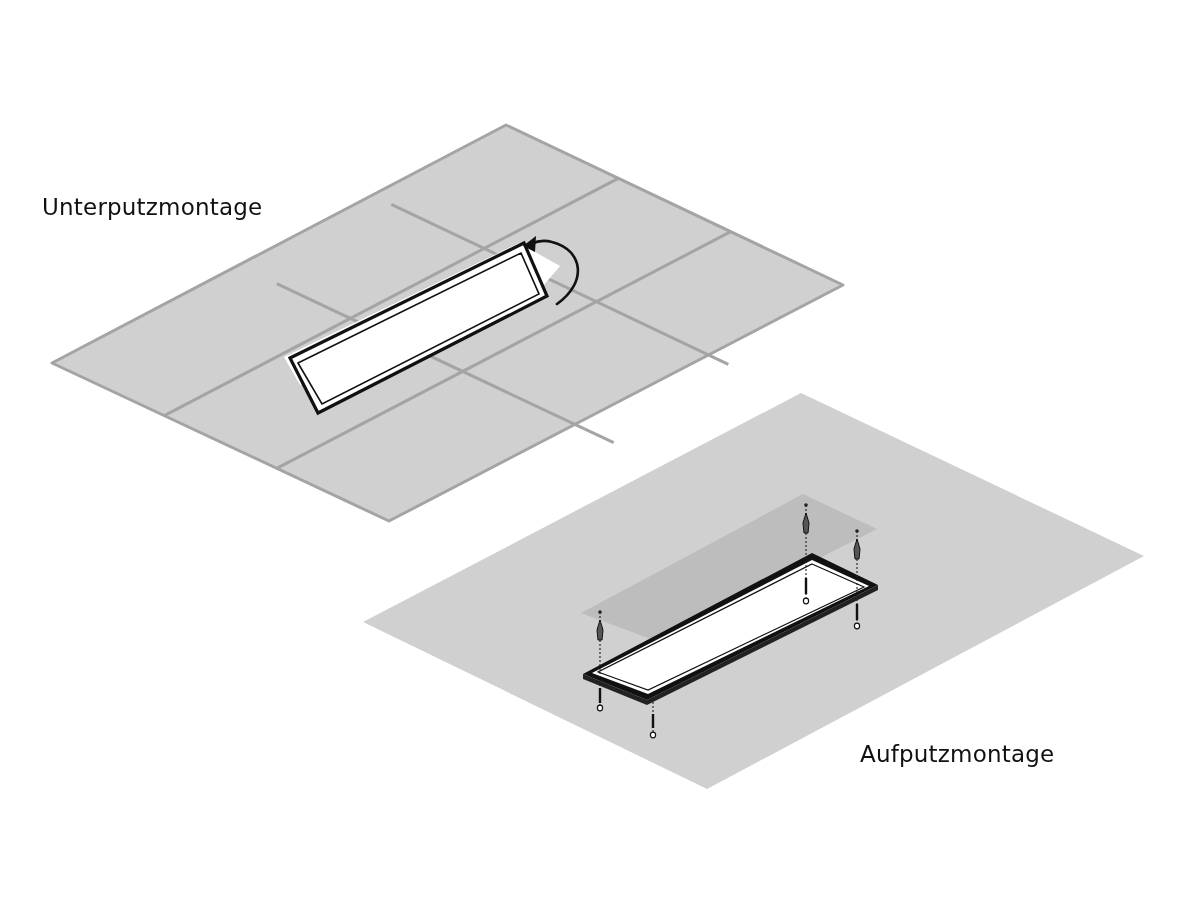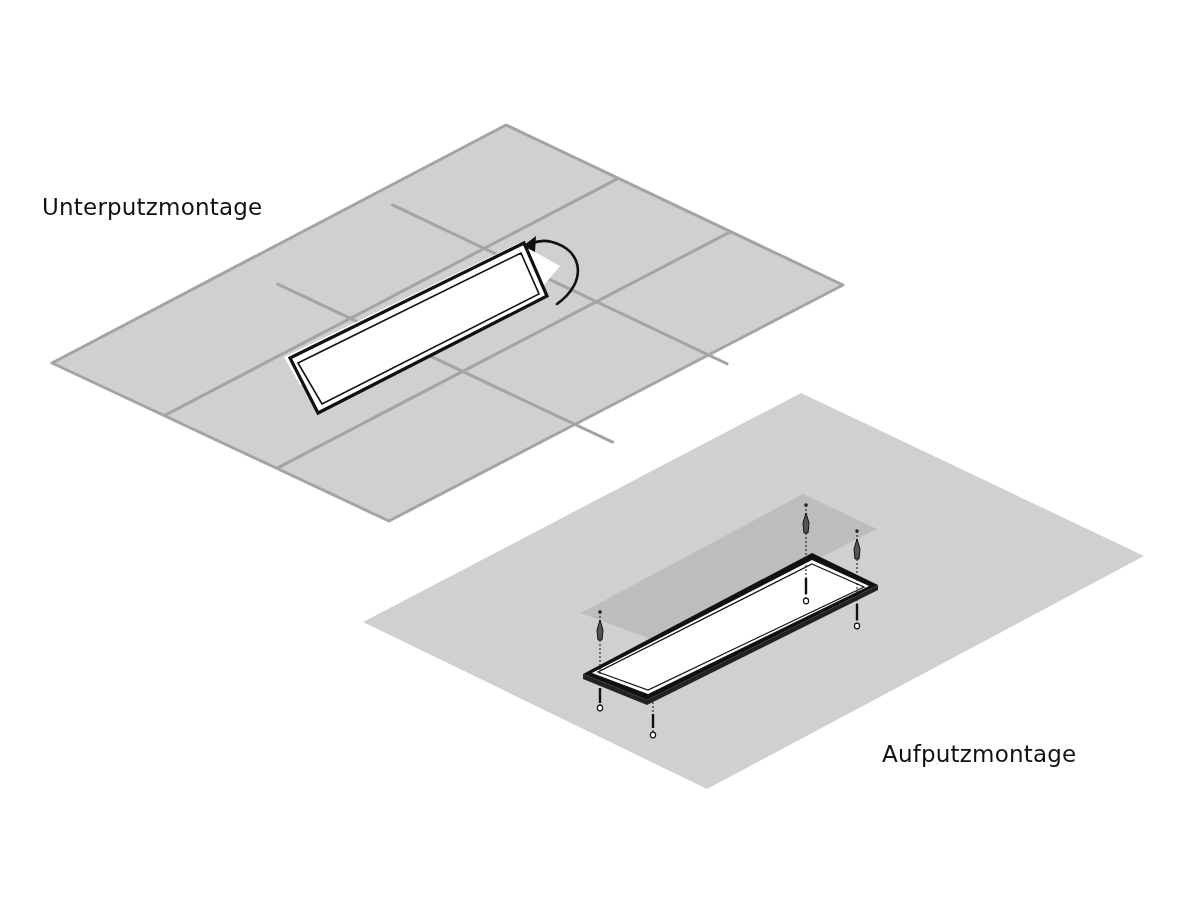--- a/index.html
+++ b/index.html
@@ -7,21 +7,21 @@
     .canvas { position: absolute; left: 0; top: 0; width: 1200px; height: 900px; }
     .label {
       position: absolute;
       font-family: "DejaVu Sans", "Liberation Sans", sans-serif;
       font-size: 23px;
       color: #111111;
       white-space: nowrap;
       letter-spacing: 0.2px;
     }
     #label-flush { left: 42px; top: 170px; margin-top: 24px; }
-    #label-surface { left: 882px; top: 741px; }
+    #label-surface { left: 860px; top: 741px; }
   </style>
 </head>
 <body>
 
 <svg class="canvas" viewBox="0 0 1200 900" xmlns="http://www.w3.org/2000/svg">
 
   <g>
 
     <g>
       <polygon points="506,125 843,285 389,521 52,363" fill="#d0d0d0" stroke="#a4a4a4" stroke-width="3" stroke-linejoin="round"></polygon>

